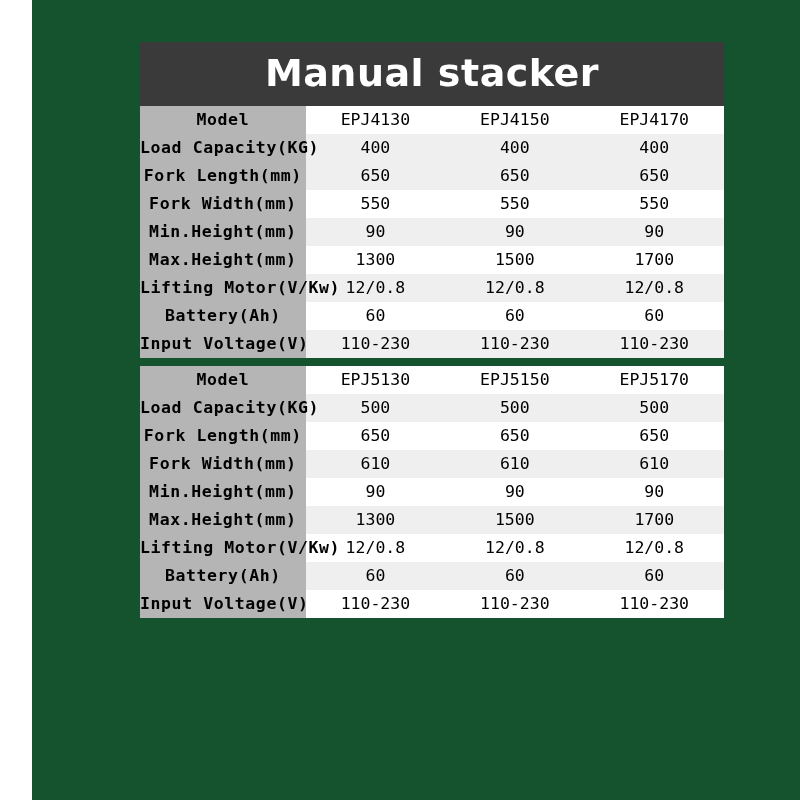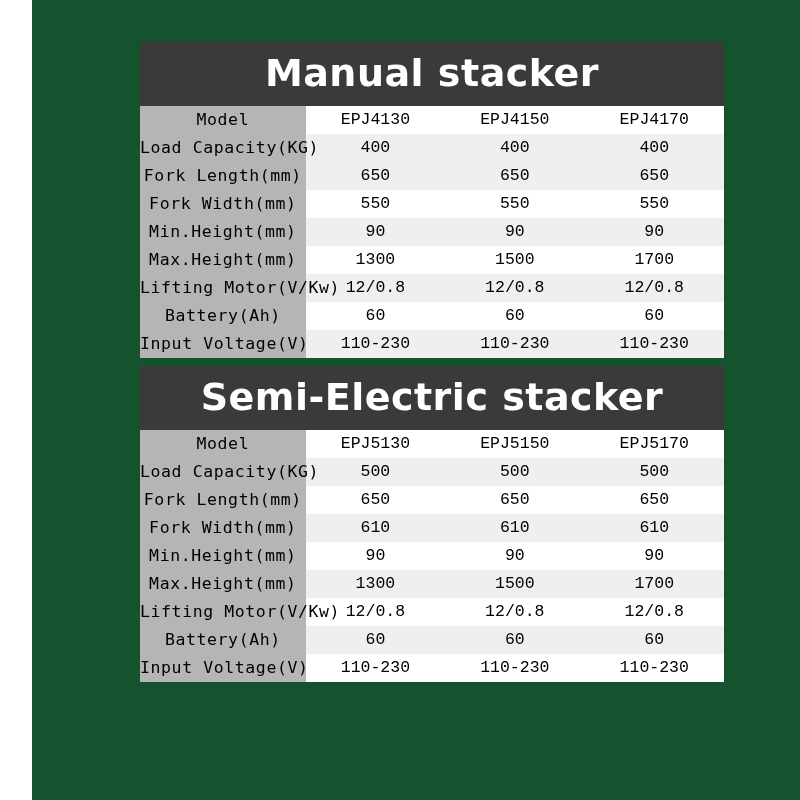--- a/index.html
+++ b/index.html
@@ -50,25 +50,25 @@
     text-align: center;
     padding: 4px 0 5px 0;
     color: #000000;
     white-space: nowrap;
     overflow: visible;
   }
   table.spec td.label {
     background: #b5b5b5;
     width: 164px;
     letter-spacing: 0.6px;
+    font-weight: bold;
   }
   table.spec td.val {
     background: #ffffff;
     width: 138px;
-    font-family: Liberation Mono, monospace;
   }
   table.spec tr.alt td.val {
     background: #efefef;
   }
   table.spec tr.alt td.label {
     background: #b5b5b5;
   }
   .gap {
     height: 8px;
   }
@@ -136,21 +136,20 @@
           <td class="val">110-230</td>
           <td class="val">110-230</td>
         </tr>
       </tbody>
     </table>
   </div>
 
   <div class="gap"></div>
 
   <div class="block">
-    <div class="title-bar">Semi-Electric stacker</div>
     <table class="spec">
       <tbody>
         <tr>
           <td class="label">Model</td>
           <td class="val">EPJ5130</td>
           <td class="val">EPJ5150</td>
           <td class="val">EPJ5170</td>
         </tr>
         <tr class="alt">
           <td class="label">Load Capacity(KG)</td>

